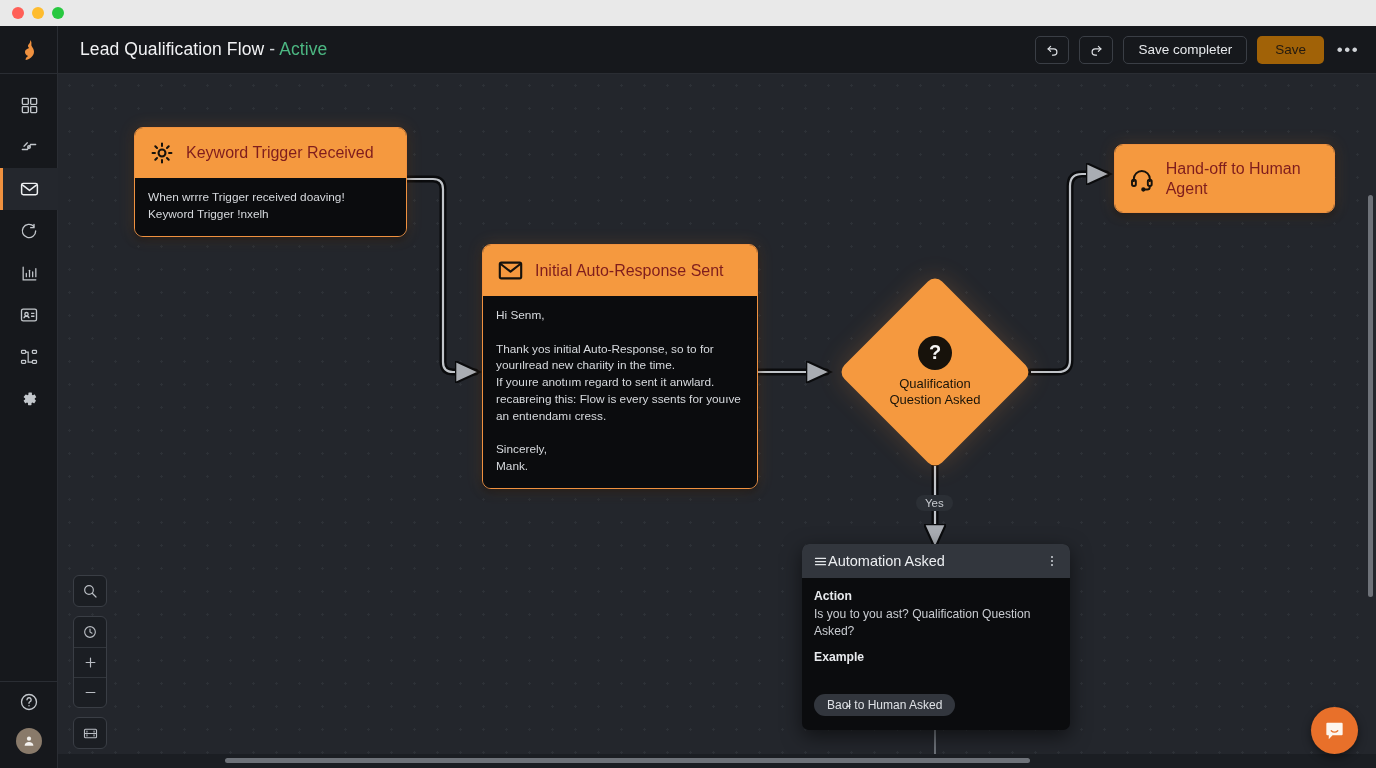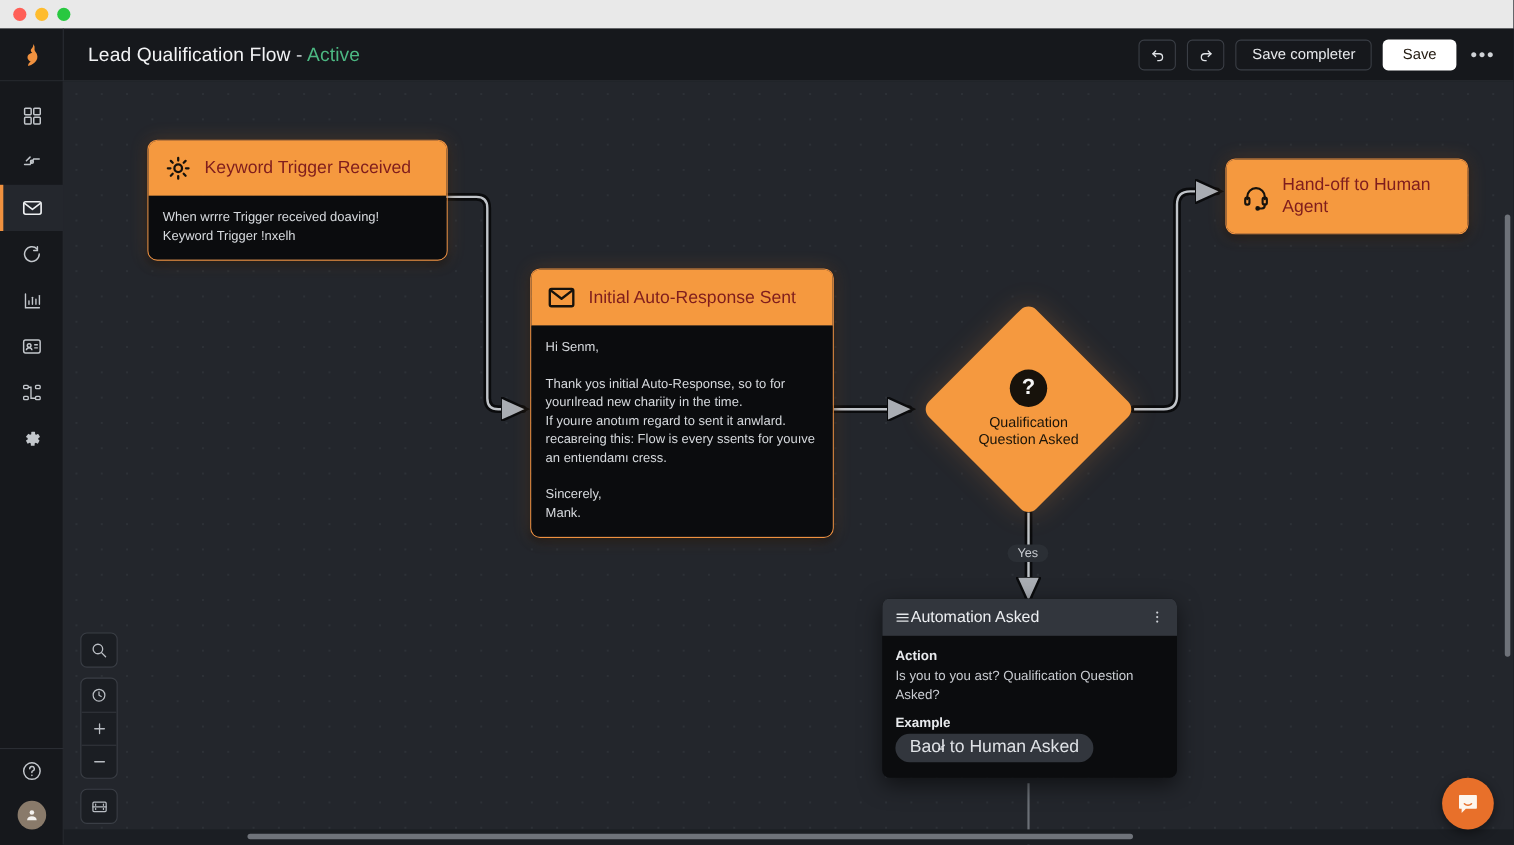--- a/index.html
+++ b/index.html
@@ -46,21 +46,21 @@
     cursor: pointer;
   }
   .ghost-btn {
     height: 28px; padding: 0 14px; border: 1px solid #3a3e45; border-radius: 5px;
     background: transparent; color: #e7e9ec; font-size: 13.5px; cursor: pointer;
     font-family: "Liberation Sans", sans-serif;
     display: flex; align-items: center;
   }
   .primary-btn {
     height: 28px; padding: 0 18px; border: none; border-radius: 5px;
-    background: #ffffff; color: #231a10; font-size: 13.5px; font-weight: 400; cursor: pointer;
+    background: #a16207; color: #231a10; font-size: 13.5px; font-weight: 400; cursor: pointer;
     font-family: "Liberation Sans", sans-serif;
     display: flex; align-items: center;
   }
   .kebab-btn {
     width: 28px; height: 28px; background: transparent; border: none; cursor: pointer;
     color: #cfd2d6; font-size: 17px; display: flex; align-items: center; justify-content: center;
     letter-spacing: 1.5px;
   }
 
   
@@ -144,21 +144,21 @@
   .panel-head {
     background: #32363d; display: flex; align-items: center; gap: 0;
     padding: 9px 11px; color: #eceef1;
   }
   .panel-title { font-size: 14.5px; flex: 1; }
   .panel-body { padding: 11px 12px 14px; }
   .panel-section-label { color: #e8eaed; font-size: 12.2px; font-weight: bold; margin-bottom: 3px; }
   .panel-text { color: #c9ccd1; font-size: 12.1px; line-height: 1.38; margin-bottom: 11px; }
   .chip {
     display: inline-block; background: #32363d; color: #dfe2e6;
-    font-size: 16px; border-radius: 13px; padding: 4px 13px;
+    font-size: 12px; border-radius: 13px; padding: 4px 13px; margin-top: 27px;
   }
 
   
   .zoom-tools { position: absolute; left: 15px; bottom: 10px; width: 34px; }
   .zt-group {
     border: 1px solid #3a3e45; border-radius: 6px; background: #1b1e23;
     margin-bottom: 9px; overflow: hidden;
   }
   .zt-btn {
     width: 32px; height: 30px; display: flex; align-items: center; justify-content: center;

